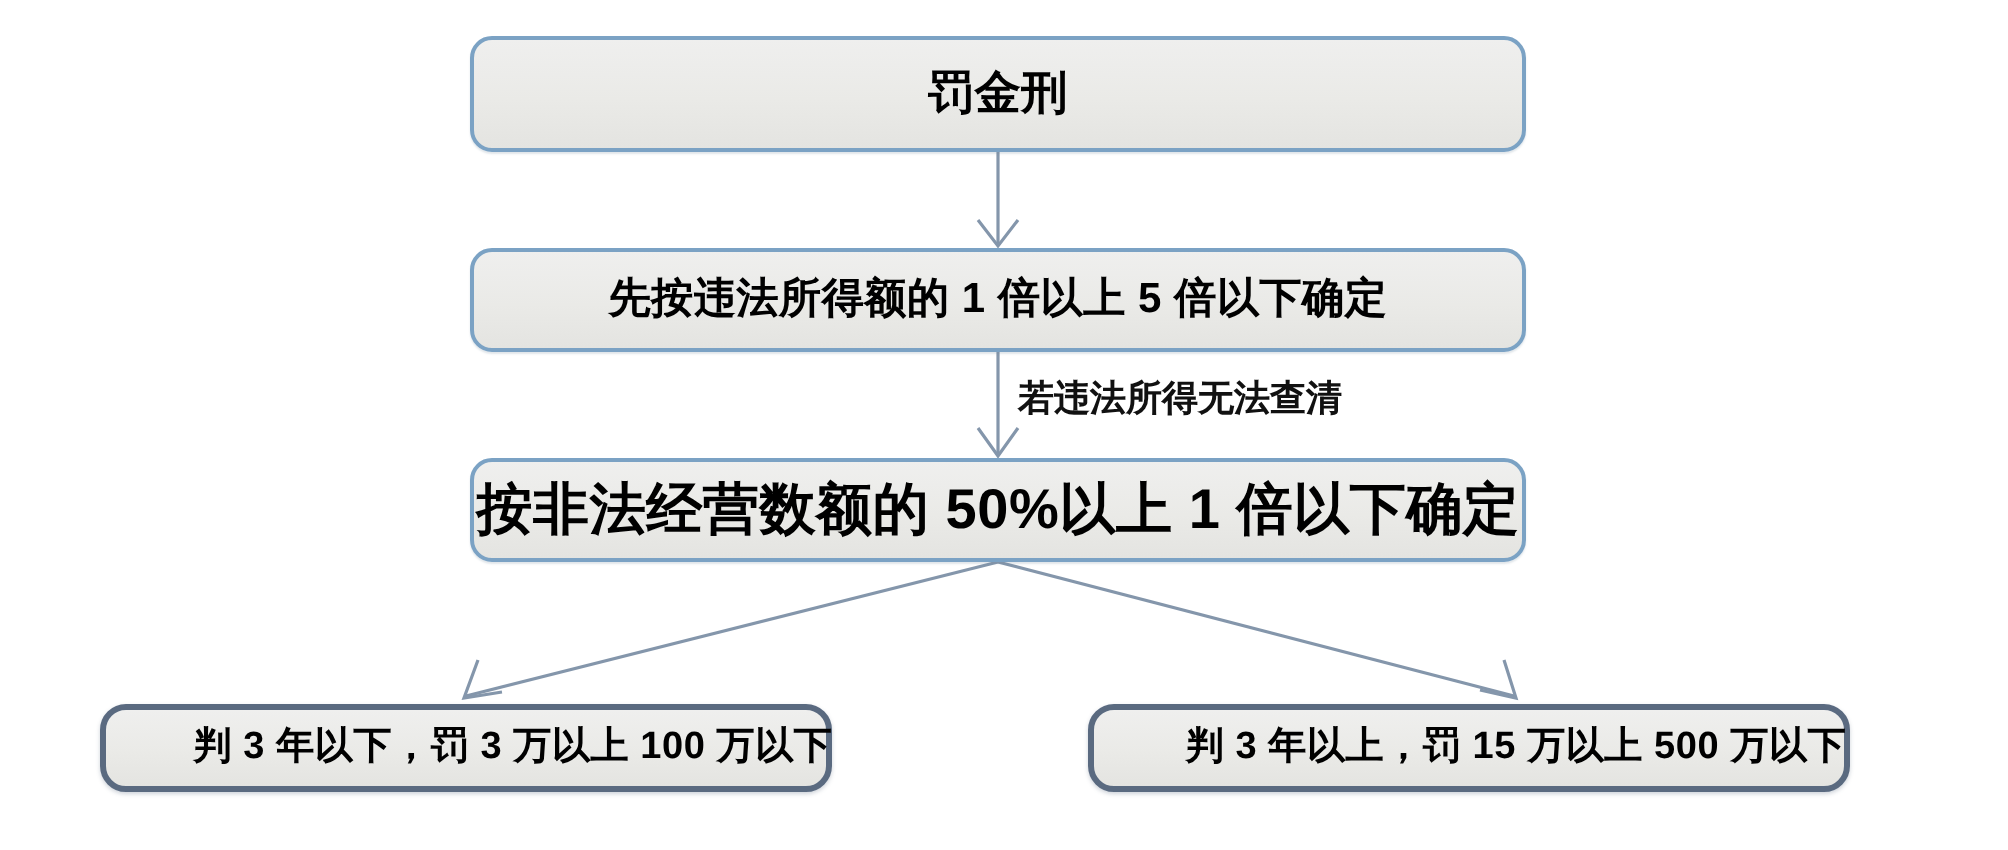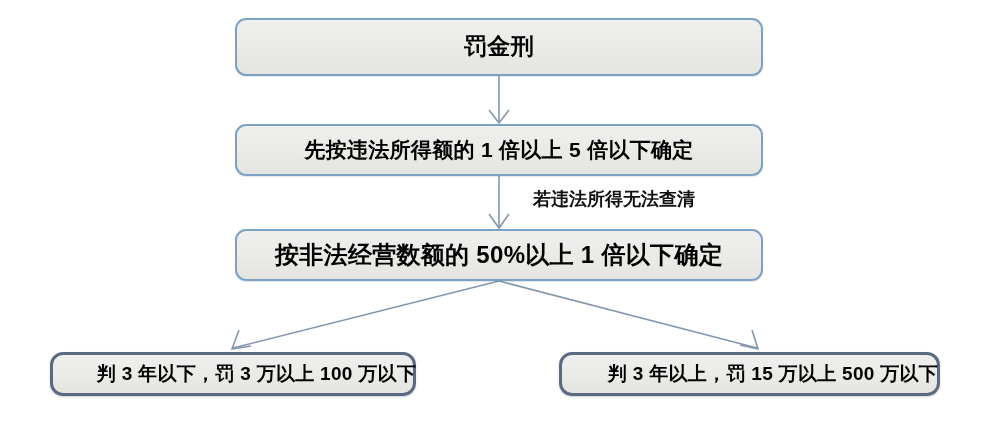--- a/index.html
+++ b/index.html
@@ -55,38 +55,38 @@
     left: 235px; top: 18px; width: 528px; height: 58px; text-align: right;
   }
   #node-root .node-label { font-size: 23px; }
   #node-step1 {
     left: 235px; top: 124px; width: 528px; height: 52px;
   }
   #node-step1 .node-label { font-size: 21px; text-align: center; }
   #node-step2 {
     left: 235px; top: 229px; width: 528px; height: 52px;
   }
-  #node-step2 .node-label { font-size: 24px; }
+  #node-step2 .node-label { font-size: 28px; }
   #node-outcome-left {
     left: 50px; top: 352px; width: 366px; height: 44px;
   }
   #node-outcome-left .node-label { font-size: 19px; }
   #node-outcome-right {
-    left: 559px; top: 352px; width: 381px; height: 44px;
+    left: 544px; top: 352px; width: 381px; height: 44px;
   }
   #node-outcome-right .node-label { font-size: 19px; }
   .edge-label {
     position: absolute;
     color: #111111;
     font-weight: bold;
     font-size: 18px;
     white-space: nowrap;
     line-height: 1;
   }
-  #edge-label-1 { left: 533px; top: 190px; }
+  #edge-label-1 { left: 509px; top: 190px; }
   #edge-label-2 { left: 420px; top: 308px; }
 </style>
 </head>
 <body>
 
 <div id="canvas">
 
   <svg id="edges" viewBox="0 0 1004 425" xmlns="http://www.w3.org/2000/svg">
     <g fill="none" stroke="#8496ab" stroke-width="1.6">
 

